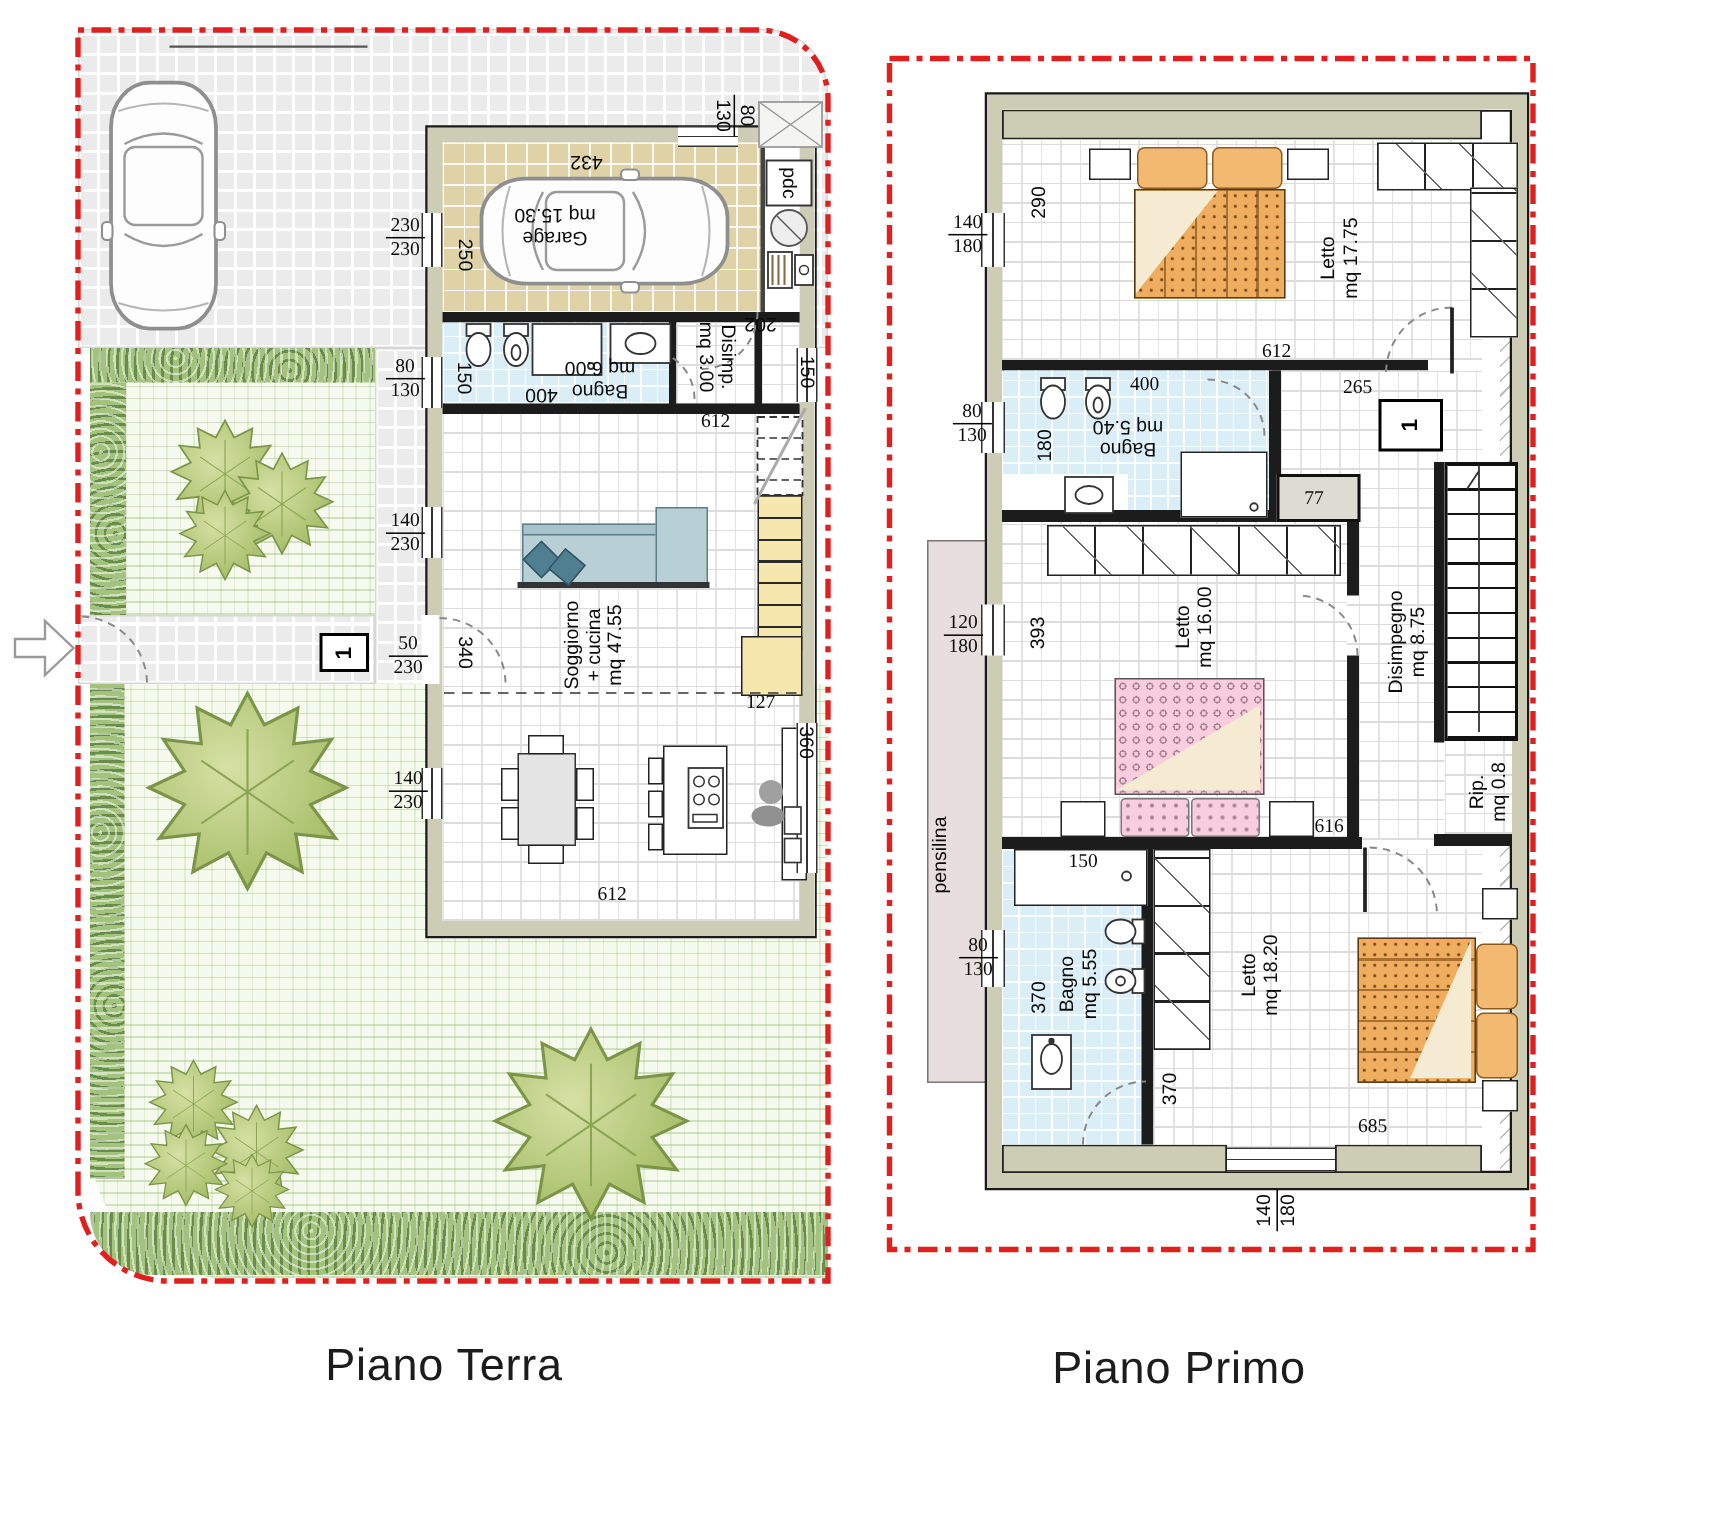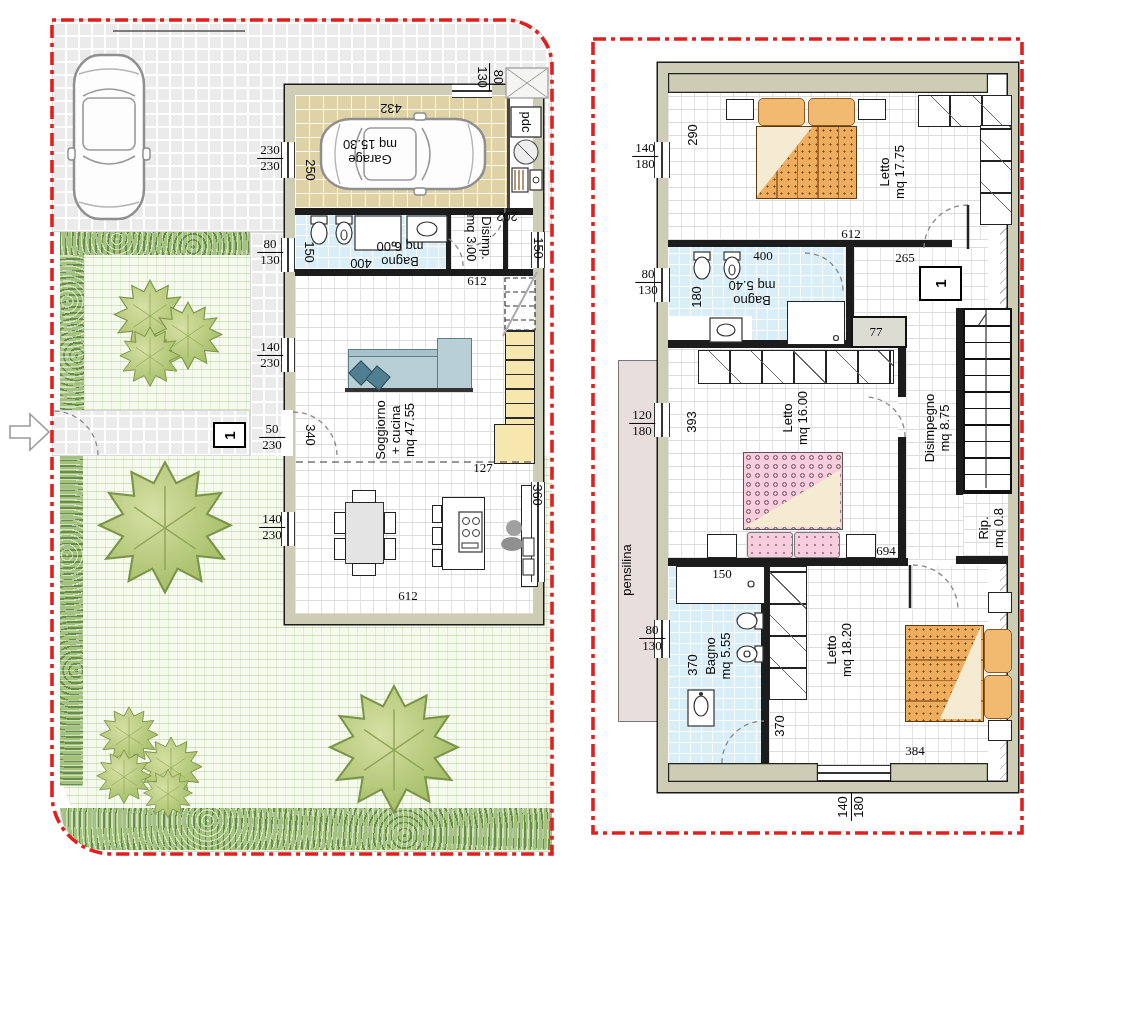--- a/index.html
+++ b/index.html
@@ -405,21 +405,21 @@
   <span class="lbl ctr" style="left:477px;top:281px">612</span>
 
   <span class="lbl ctr" style="left:270px;top:355px"><span class="dim-pair"><span class="a">140</span><span class="b">230</span></span></span>
   <span class="lbl ctr" style="left:272px;top:437px"><span class="dim-pair"><span class="a">50</span><span class="b">230</span></span></span>
   <span class="lbl rv90" style="left:310px;top:435px">340</span>
   <span class="lbl rv roomlbl" style="left:396px;top:430px">
       <span>Soggiorno</span>
       <span>+ cucina</span>
       <span>mq 47.55</span>
     </span>
-  <span class="lbl ctr" style="left:483px;top:468px">127</span>
+  <span class="lbl ctr" style="left:507px;top:468px">127</span>
   <span class="lbl ctr" style="left:272px;top:527px"><span class="dim-pair"><span class="a">140</span><span class="b">230</span></span></span>
   <span class="lbl rv90" style="left:537px;top:495px">360</span>
   <span class="lbl ctr" style="left:408px;top:596px">612</span>
 
   <div class="numbox" style="left:213px;top:422px;width:29px;height:22px;">
       <span>1</span>
     </div>
 
   <span class="lbl ctr" style="left:645px;top:156px"><span class="dim-pair"><span class="a">140</span><span class="b">180</span></span></span>
   <span class="lbl rv" style="left:693px;top:135px">290</span>
@@ -449,31 +449,33 @@
       <span>mq 16.00</span>
     </span>
   <span class="lbl rv roomlbl" style="left:938px;top:428px">
       <span>Disimpegno</span>
       <span>mq 8.75</span>
     </span>
   <span class="lbl rv roomlbl" style="left:992px;top:528px">
       <span>Rip.</span>
       <span>mq 0.8</span>
     </span>
-  <span class="lbl ctr" style="left:886px;top:551px">694</span>
+  <span class="lbl ctr" style="left:886px;top:551px">616</span>
   <span class="lbl rv" style="left:627px;top:570px">pensilina</span>
 
   <span class="lbl ctr" style="left:722px;top:574px">150</span>
   <span class="lbl ctr" style="left:652px;top:638px"><span class="dim-pair"><span class="a">80</span><span class="b">130</span></span></span>
   <span class="lbl rv" style="left:693px;top:665px">370</span>
   <span class="lbl rv roomlbl" style="left:719px;top:656px">
       <span>Bagno</span>
       <span>mq 5.55</span>
     </span>
   <span class="lbl rv" style="left:780px;top:726px">370</span>
   <span class="lbl rv roomlbl" style="left:840px;top:650px">
       <span>Letto</span>
       <span>mq 18.20</span>
     </span>
-  <span class="lbl ctr" style="left:915px;top: 751px">384</span>
+  <span class="lbl ctr" style="left:915px;top: 751px">685</span>
   <span class="lbl rv" style="left:851px;top:807px"><span class="dim-pair"><span class="a">140</span><span class="b">180</span></span></span>
 
+  <div class="title" style="left:296px;top:911px">Piano Terra</div>
+  <div class="title" style="left:786px;top:913px">Piano Primo</div>
 </div>
 
 </body></html>

